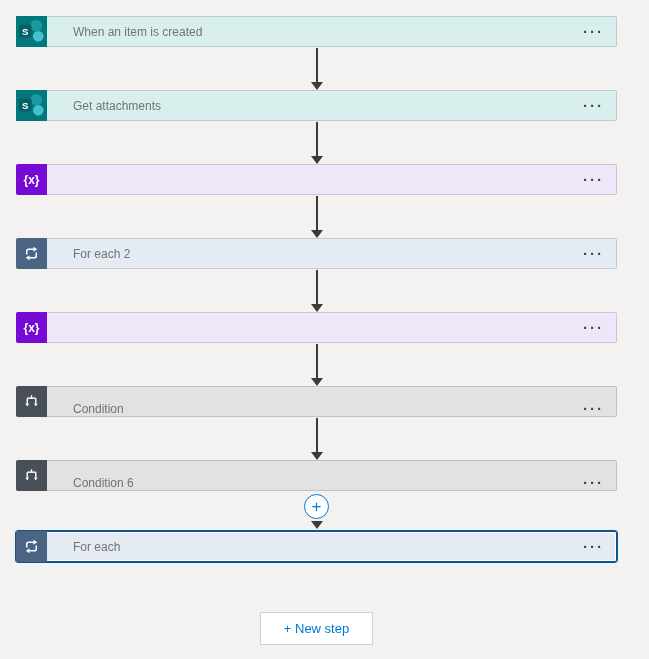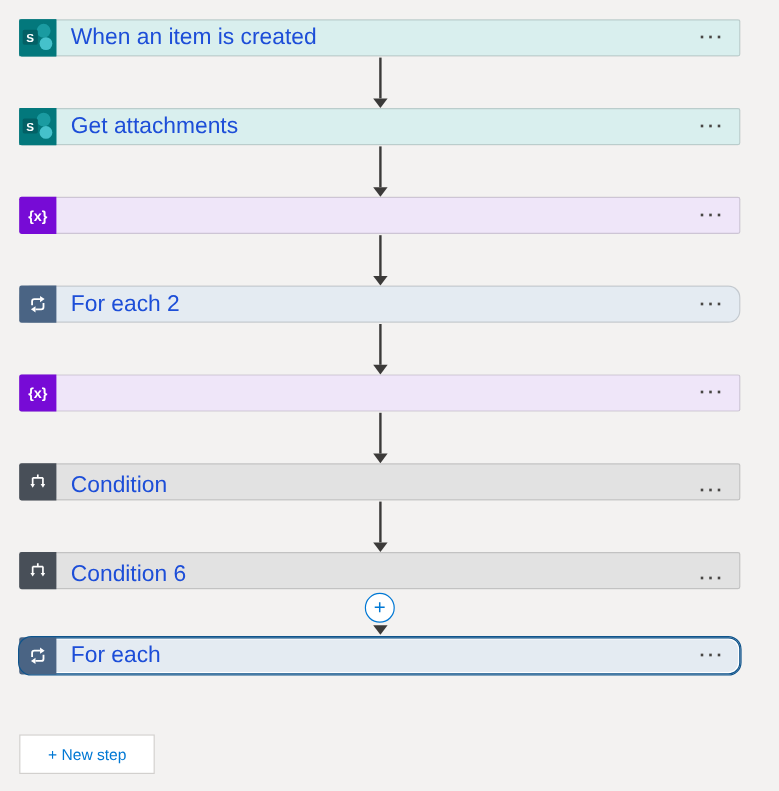--- a/index.html
+++ b/index.html
@@ -30,43 +30,43 @@
     height: 31px;
     flex: 0 0 31px;
     margin: -1px 0 -1px -1px;
     display: flex;
     align-items: center;
     justify-content: center;
     border-radius: 2px 0 0 2px;
     color: #fff;
   }
   .card .label {
-    margin-left: 12px;
-    font-size: 19px;
-    color: #1d4ed8;
+    margin-left: 26px;
+    font-size: 12px;
+    color: #737373;
     white-space: nowrap;
   }
   .card .menu {
     margin-left: auto;
     margin-right: 12px;
     color: #484644;
     font-size: 15px;
     font-weight: bold;
     letter-spacing: 2px;
     line-height: 1;
     cursor: pointer;
     user-select: none;
   }
   
   .card.t-sharepoint { background: #d9efee; }
   .card.t-sharepoint .icon { background: #03787c; }
   .card.t-variable { background: #efe6f9; }
   .card.t-variable .icon { background: #770bd6; font-style: normal; }
   .card.t-variable .icon .glyph { font-size: 12px; font-weight: bold; }
-  .card.t-foreach { background: #e4ebf2; border-radius: 10px; }
+  .card.t-foreach { background: #e4ebf2; }
   .card.t-foreach .icon { background: #4a6484; }
   .card.t-condition { background: #e2e2e2; align-items: flex-end; }
   .card.t-condition .icon { background: #484f58; }
   .card.selected {
     border: 1px solid #0f548c;
     outline: 1px solid #0f548c;
     box-shadow: inset 0 0 0 1px #ffffff;
     text-align: center;
   }
   
@@ -110,21 +110,21 @@
     align-items: center;
     justify-content: center;
     cursor: pointer;
     margin-bottom: 2px;
     user-select: none;
   }
   .new-step-row {
     width: 601px;
     margin-top: 50px;
     display: flex;
-    justify-content: flex-start;
+    justify-content: center;
   }
   .new-step-btn {
     background: #ffffff;
     border: 1px solid #d2d0ce;
     color: #0078d4;
     font-size: 13px;
     font-family: "Liberation Sans", sans-serif;
     padding: 8px 23px;
     cursor: pointer;
   }

